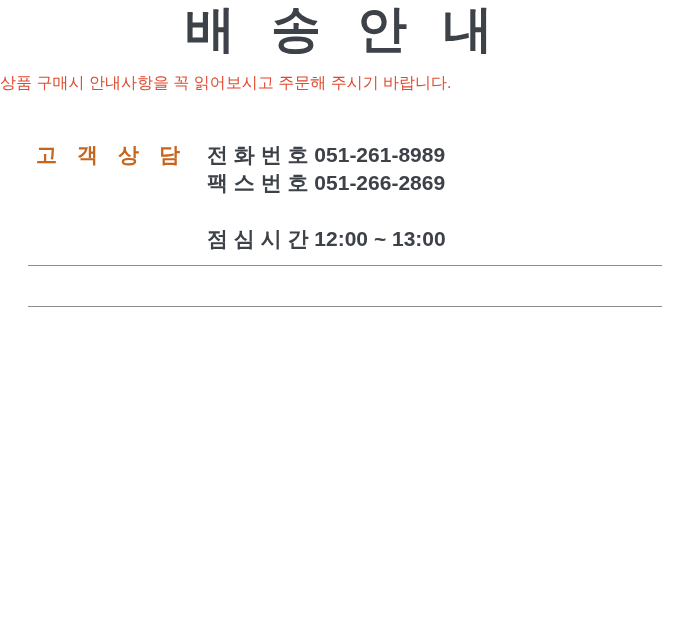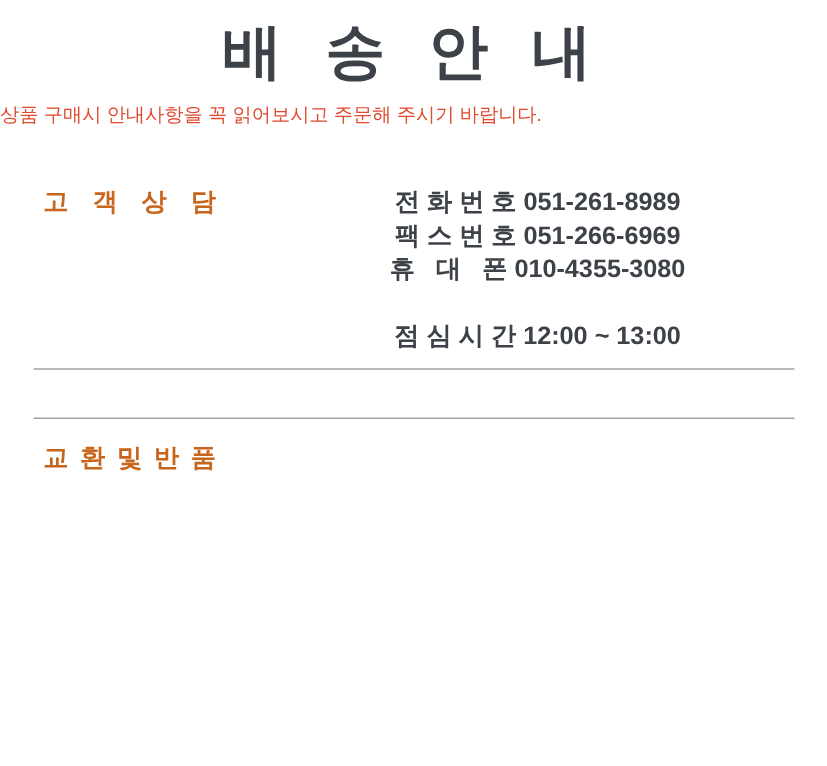--- a/index.html
+++ b/index.html
@@ -5,21 +5,20 @@
   html, body {
     margin: 0;
     padding: 0;
     background: #ffffff;
   }
   .page {
     position: relative;
     width: 689px;
     height: 638px;
     box-sizing: border-box;
-    padding-top: 14px;
     overflow: hidden;
     background: #ffffff;
     font-family: "Liberation Sans", "DejaVu Sans", sans-serif;
     color: var(--text-dark, #3d4148);
   }
   .page-title {
     margin: 0;
     text-align: center;
     font-size: 50px;
     line-height: 58px;
@@ -60,21 +59,20 @@
     flex: 1 1 auto;
     min-width: 0;
   }
   .line {
     font-size: 21px;
     line-height: 28px;
     min-height: 28px;
     font-weight: 700;
     color: var(--text-dark, #3d4148);
     white-space: pre;
-    text-align: center;
   }
   .divider {
     border: none;
     border-top: 1px solid var(--divider-gray, #8c8c8c);
     height: 0;
     width: 634px;
     margin: 0;
     margin-left: 28px;
   }
   .divider-1 { margin-top: 12px; }
@@ -86,31 +84,29 @@
 <div class="page">
 
   <h1 class="page-title">배 송 안 내</h1>
 
   <p class="page-subtitle">상품 구매시 안내사항을 꼭 읽어보시고 주문해 주시기 바랍니다.</p>
 
   <div class="section section-customer-service">
     <div class="section-label">고 객 상 담</div>
     <div class="section-content">
       <div class="line">전 화 번 호 051-261-8989</div>
-      <div class="line">팩 스 번 호 051-266-6969</div>
-      <div class="line">휴   대   폰 010-4355-3080</div>
+      <div class="line">팩 스 번 호 051-266-2869</div>
       <div class="line"></div>
       <div class="line">점 심 시 간 12:00 ~ 13:00</div>
     </div>
   </div>
 
   <hr class="divider divider-1">
 
   <div class="section section-order-deadline">
   </div>
 
   <hr class="divider divider-2">
 
   <div class="section section-exchange-return">
-    <div class="section-label">교 환 및 반 품</div>
   </div>
 
 </div>
 
 </body></html>

